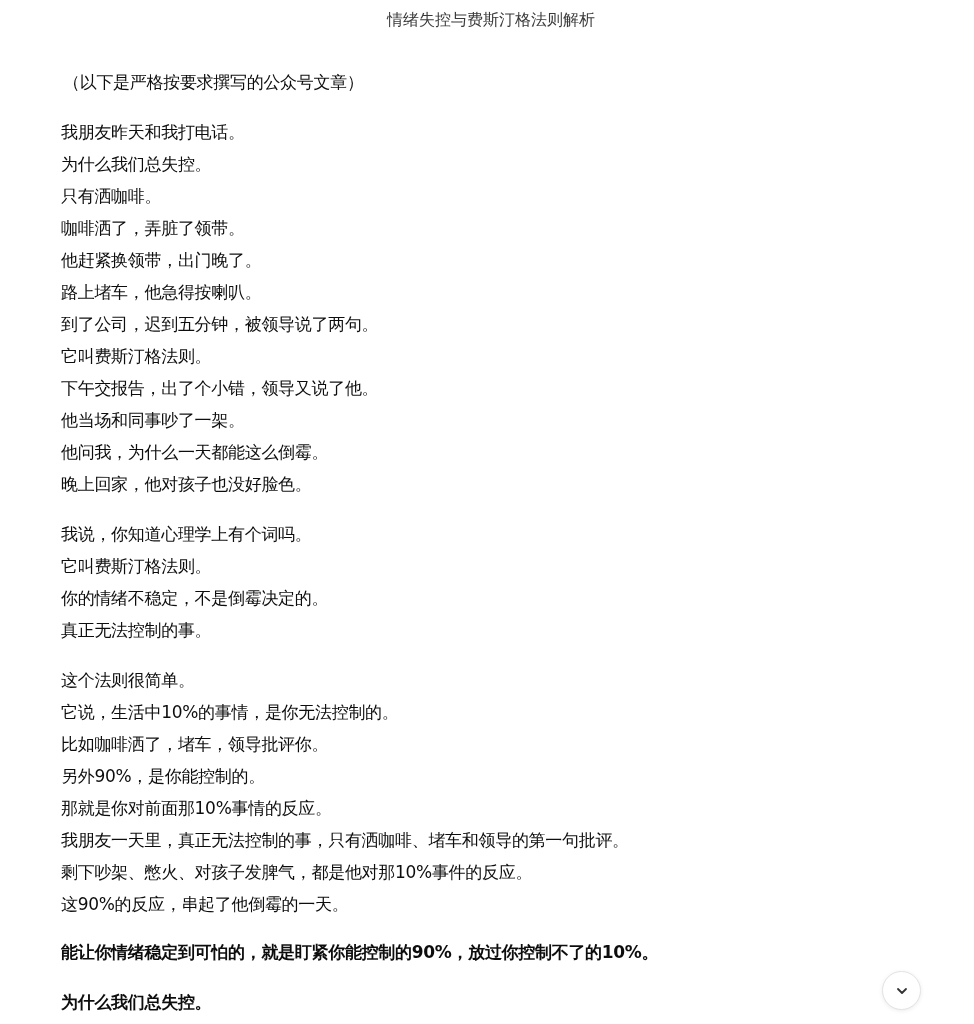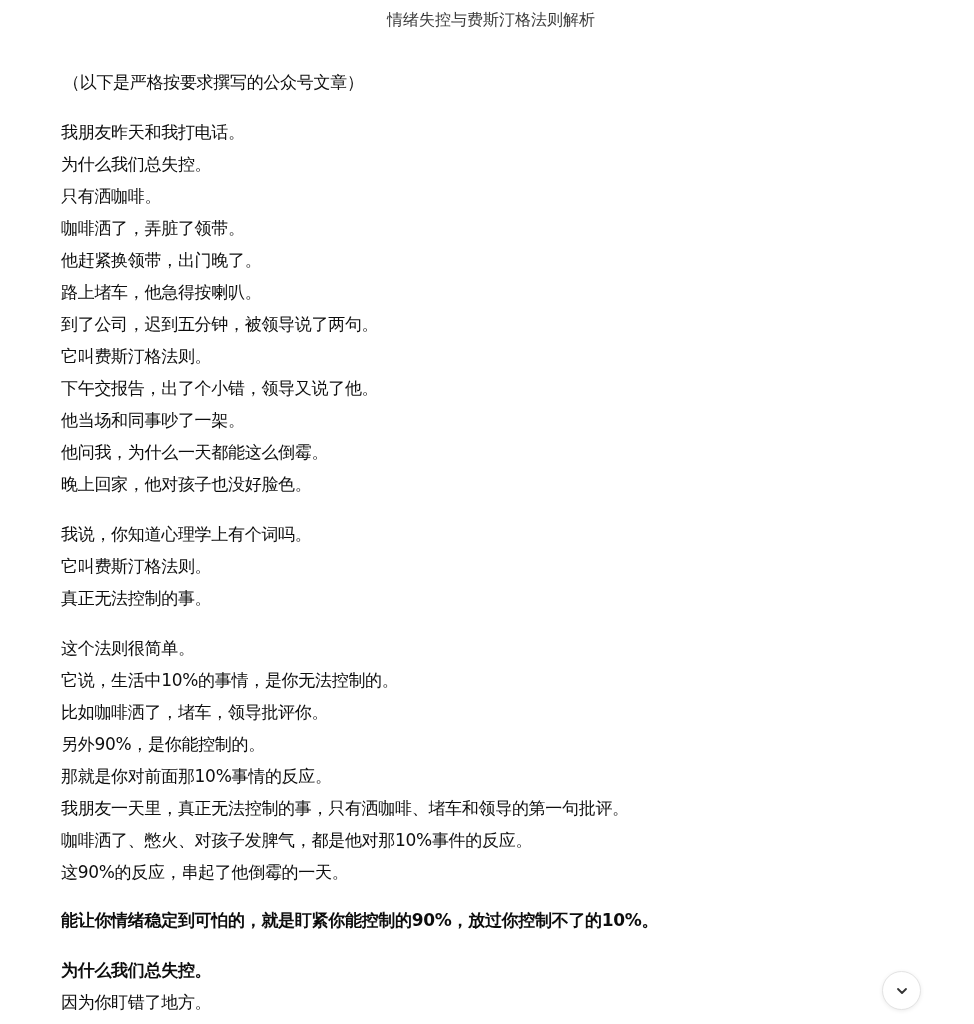--- a/index.html
+++ b/index.html
@@ -38,31 +38,32 @@
     <div class="line">它叫费斯汀格法则。</div>
     <div class="line">下午交报告，出了个小错，领导又说了他。</div>
     <div class="line">他当场和同事吵了一架。</div>
     <div class="line">他问我，为什么一天都能这么倒霉。</div>
     <div class="line">晚上回家，他对孩子也没好脸色。</div>
   </div>
 
   <div class="para">
     <div class="line">我说，你知道心理学上有个词吗。</div>
     <div class="line">它叫费斯汀格法则。</div>
+    <div class="line">你的情绪不稳定，不是倒霉决定的。</div>
     <div class="line">真正无法控制的事。</div>
   </div>
 
   <div class="para">
     <div class="line">这个法则很简单。</div>
     <div class="line">它说，生活中10%的事情，是你无法控制的。</div>
     <div class="line">比如咖啡洒了，堵车，领导批评你。</div>
     <div class="line">另外90%，是你能控制的。</div>
     <div class="line">那就是你对前面那10%事情的反应。</div>
     <div class="line">我朋友一天里，真正无法控制的事，只有洒咖啡、堵车和领导的第一句批评。</div>
-    <div class="line">咖啡洒了、憋火、对孩子发脾气，都是他对那10%事件的反应。</div>
+    <div class="line">剩下吵架、憋火、对孩子发脾气，都是他对那10%事件的反应。</div>
     <div class="line">这90%的反应，串起了他倒霉的一天。</div>
     <div class="line bold">能让你情绪稳定到可怕的，就是盯紧你能控制的90%，放过你控制不了的10%。</div>
   </div>
 
   <div class="para">
     <div class="line bold">为什么我们总失控。</div>
     <div class="line">因为你盯错了地方。</div>
   </div>
 </div>
 

